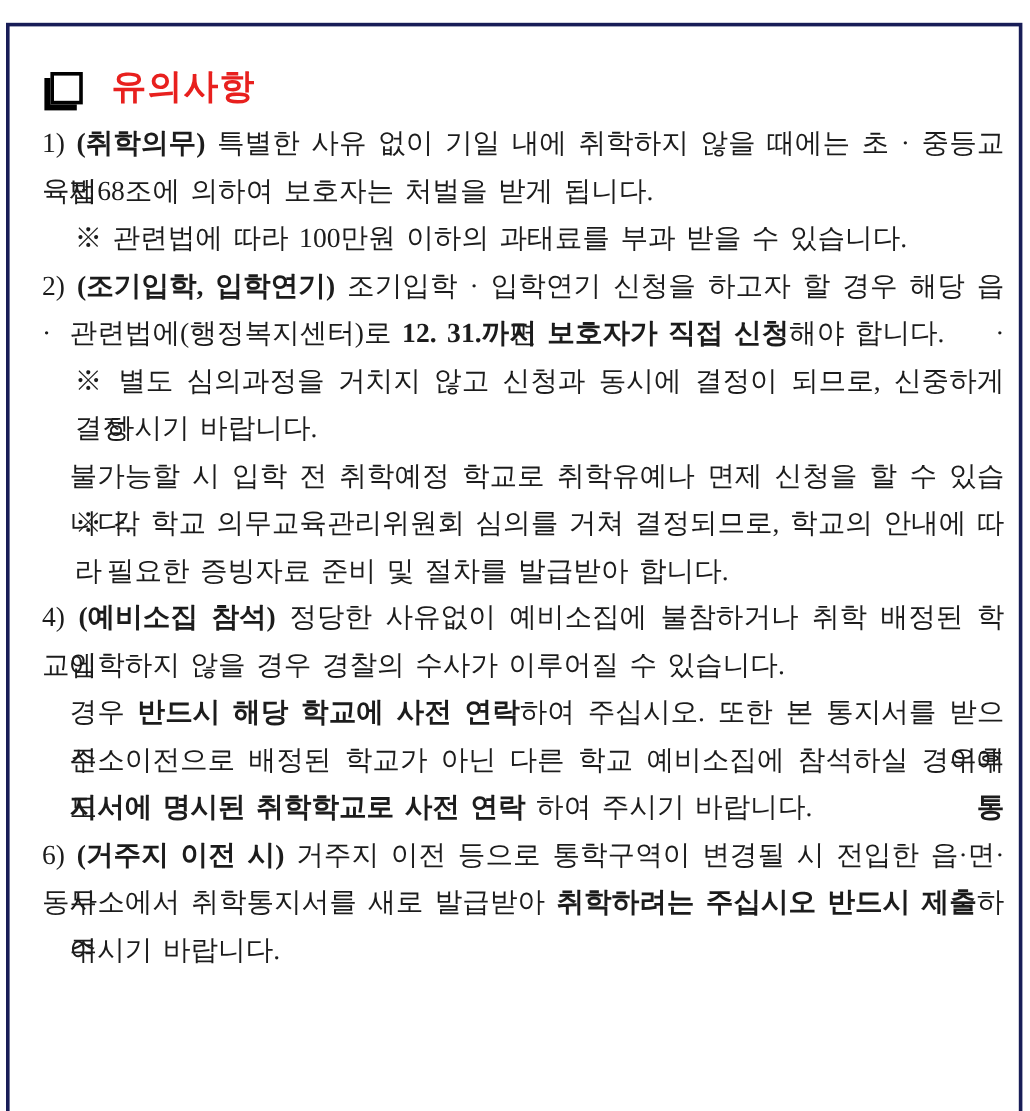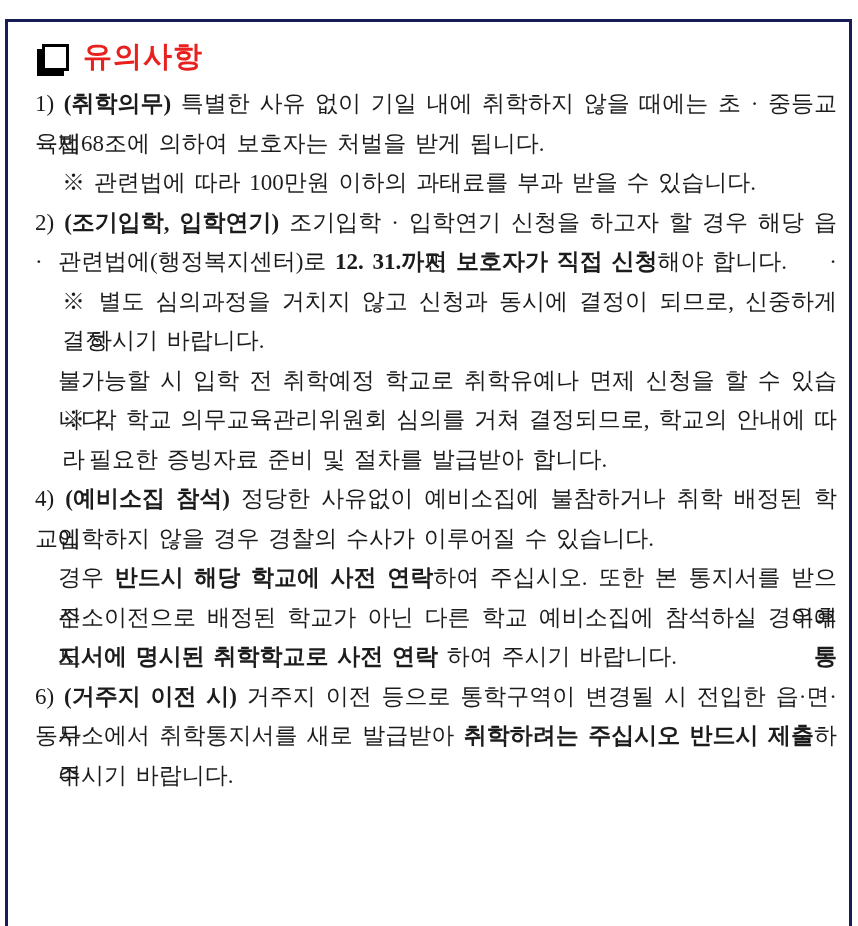--- a/index.html
+++ b/index.html
@@ -18,23 +18,23 @@
     width: 847px;
     height: 960px; 
     box-sizing: border-box;
     border: 3px solid #181d57;
     background: #ffffff;
     padding: 12px 12px 0 27px;
   }
   .header {
     display: flex;
     align-items: center;
-    gap: 14px;
+    gap: 24px;
     height: 42px;
-    margin: 2px 0 6px 2px;
+    margin: 18px 0 6px 2px;
   }
   .checkbox {
     width: 21px;
     height: 21px;
     background: #ffffff;
     border: 3px solid #000000;
     box-shadow: -5px 5px 0 0 #000000;
     margin-left: 5px;
   }
   .header-title {

